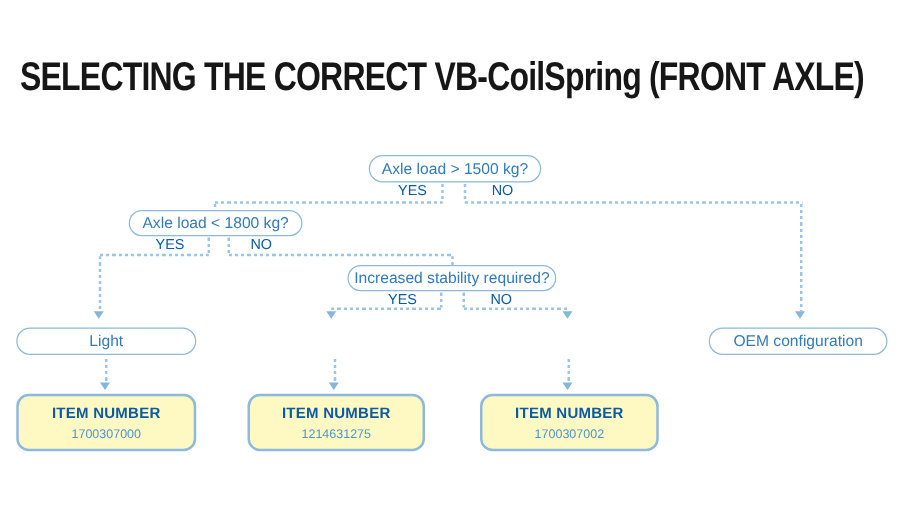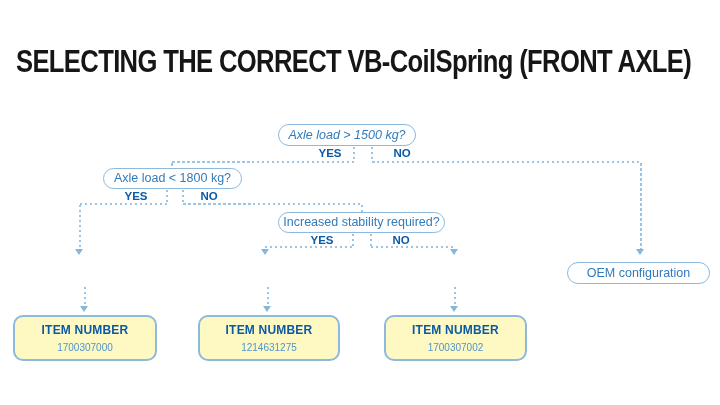--- a/index.html
+++ b/index.html
@@ -23,21 +23,21 @@
     display:inline-block;transform:scaleX(0.8);transform-origin:0 50%;letter-spacing:-0.8px;
   }
   .pill{
     position:absolute;box-sizing:border-box;background:#fff;
     border:1.5px solid var(--border-blue);border-radius:12px;
     display:flex;align-items:center;justify-content:center;
     color:var(--med-blue);font-size:12.5px;line-height:1;
   }
   .yn{
     position:absolute;width:48px;text-align:center;
-    font-weight:bold;font-size:11.5px;color:var(--dark-blue);line-height:12px;
+    font-weight:normal;font-size:11.5px;color:var(--dark-blue);line-height:12px;
   }
   .hline{
     position:absolute;height:2px;
     background:repeating-linear-gradient(to right,var(--line-blue) 0 2.5px,transparent 2.5px 5px);
   }
   .vline{
     position:absolute;width:2px;
     background:repeating-linear-gradient(to bottom,var(--line-blue) 0 2.5px,transparent 2.5px 5px);
   }
   .arr{
@@ -53,21 +53,21 @@
   .item-label{font-weight:bold;font-size:12px;color:var(--dark-blue);line-height:14px;letter-spacing:0.2px;}
   .item-num{font-size:10px;color:var(--num-blue);line-height:16px;margin-top:3px;}
 </style>
 </head>
 <body>
 
 <div class="stage">
 
   <h1 class="title"><span class="title-inner">SELECTING THE CORRECT VB-CoilSpring (FRONT AXLE)</span></h1>
 
-  <div class="pill" style="left:278px;top:124px;width:138px;height:22px;font-style:italic;">Axle load &gt; 1500 kg?</div>
+  <div class="pill" style="left:295px;top:124px;width:138px;height:22px;">Axle load &gt; 1500 kg?</div>
   <div class="yn" style="left:306px;top:147px;">YES</div>
   <div class="yn" style="left:378px;top:147px;">NO</div>
   <div class="vline" style="left:353px;top:147px;height:15px;"></div>
   <div class="vline" style="left:371px;top:147px;height:15px;"></div>
   <div class="hline" style="left:172px;top:161px;width:182px;"></div>
   <div class="hline" style="left:372px;top:161px;width:270px;"></div>
   <div class="vline" style="left:171px;top:163px;height:6px;"></div>
   <div class="vline" style="left:640px;top:163px;height:86px;"></div>
   <div class="arr" style="left:636px;top:249px;"></div>
 
@@ -85,20 +85,21 @@
   <div class="pill" style="left:278px;top:212px;width:167px;height:21px;">Increased stability required?</div>
   <div class="yn" style="left:298px;top:234px;">YES</div>
   <div class="yn" style="left:377px;top:234px;">NO</div>
   <div class="vline" style="left:352px;top:234px;height:12px;"></div>
   <div class="vline" style="left:370px;top:234px;height:12px;"></div>
   <div class="hline" style="left:265px;top:246px;width:88px;"></div>
   <div class="hline" style="left:371px;top:246px;width:84px;"></div>
   <div class="arr" style="left:261px;top:249px;"></div>
   <div class="arr" style="left:450px;top:249px;"></div>
 
+  <div class="pill" style="left:13px;top:262px;width:144px;height:22px;">Light</div>
   <div class="pill" style="left:567px;top:262px;width:143px;height:22px;text-align:center;">OEM configuration</div>
 
   <div class="vline" style="left:84px;top:287px;height:19px;"></div>
   <div class="arr" style="left:80px;top:306px;"></div>
   <div class="vline" style="left:267px;top:287px;height:19px;"></div>
   <div class="arr" style="left:263px;top:306px;"></div>
   <div class="vline" style="left:454px;top:287px;height:19px;"></div>
   <div class="arr" style="left:450px;top:306px;"></div>
 
   <div class="itembox" style="left:13px;top:315px;width:144px;height:46px;">

